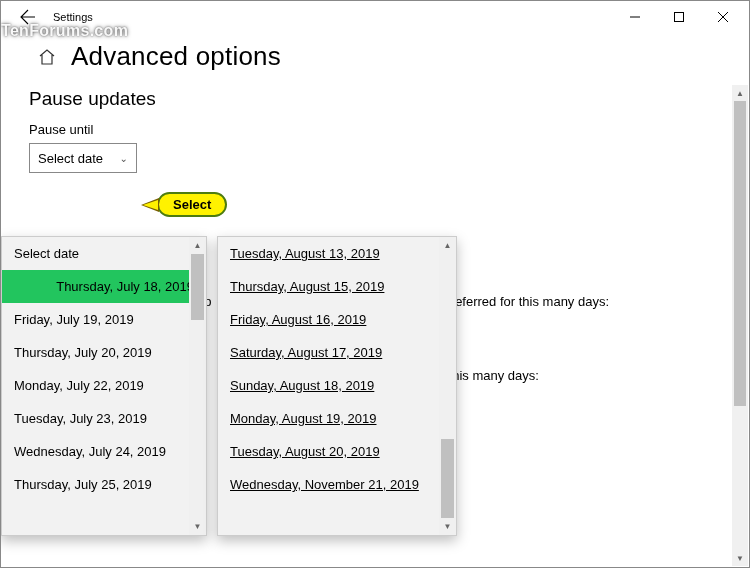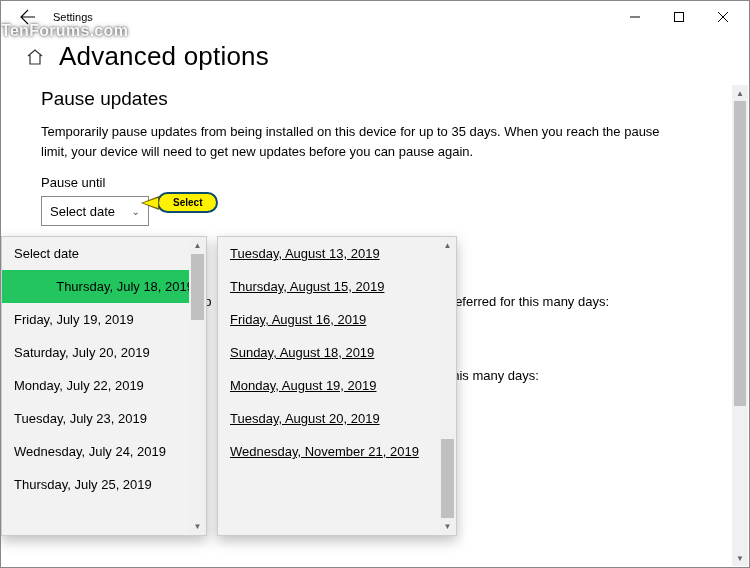--- a/index.html
+++ b/index.html
@@ -33,32 +33,32 @@
     .titlebar .spacer { flex: 1; }
     .sysbtn {
       width: 44px; height: 30px;
       display: flex; align-items: center; justify-content: center;
       cursor: pointer;
     }
     .sysbtn svg { width: 10px; height: 10px; }
     .header {
       display: flex;
       align-items: center;
-      padding: 8px 28px 16px 24px;
+      padding: 8px 28px 16px 36px;
     }
     .header .home-icon {
       width: 20px; height: 20px; margin-right: 14px;
     }
     .header h1 {
       font-weight: 400;
       font-size: 26px;
       letter-spacing: 0.2px;
     }
     .content {
-      padding: 0 40px;
+      padding: 0 28px;
       position: relative;
       height: calc(100% - 32px - 58px);
     }
     .section-title {
       font-size: 19px;
       font-weight: 400;
       margin-bottom: 12px;
     }
     .desc {
       font-size: 13px;
@@ -101,25 +101,25 @@
     .callout-stem::after{
       content:"";
       position:absolute;
       left:2px; top:-5px;
       border-top: 5px solid transparent;
       border-bottom: 5px solid transparent;
       border-right: 15px solid #fff200;
     }
     .callout {
       background: #fff200;
-      border: 2px solid #0c4a6e;
+      border: 2px solid #4d7c0f;
       border-radius: 14px;
       padding: 3px 14px;
       font-weight: bold;
-      font-size: 10px;
+      font-size: 13px;
       color: #000;
       margin-left: -2px;
       text-align: center;
     }
     .dropdown {
       position: absolute;
       top: 148px;
       border: 1px solid #ccc;
       background: #f2f2f2;
       box-shadow: 0 5px 12px rgba(0,0,0,0.25);
@@ -209,21 +209,20 @@
   <span class="home-icon">
     <svg viewBox="0 0 20 20" width="20" height="20">
         <path d="M3 9 L10 3 L17 9 M5 8 V17 H15 V8" stroke="#333" stroke-width="1.2" fill="none"></path>
       </svg>
   </span>
   <h1>Advanced options</h1>
 </div>
 
 <div class="content">
   <div class="section-title">Pause updates</div>
-  <div class="desc">Temporarily pause updates from being installed on this device for up to 35 days. When you reach the pause limit, your device will need to get new updates before you can pause again.</div>
   <div class="label-small">Pause until</div>
   <div class="combo">
     <span>Select date</span>
     <span class="chev">⌄</span>
   </div>
 
   <div class="callout-wrap">
     <div class="callout-stem"></div>
     <div class="callout">Select</div>
   </div>
@@ -233,39 +232,40 @@
   <div class="bg-text" style="left:196px; top:206px;">ap</div>
   <div class="bg-text" style="left:418px; top:206px;">n be deferred for this many days:</div>
   <div class="bg-text" style="left:196px; top:280px;">ty</div>
   <div class="bg-text" style="left:418px; top:280px;">d for this many days:</div>
 
   
   <div class="dropdown left">
     <div class="dd-item">Select date</div>
     <div class="dd-item highlight">Thursday, July 18, 2019</div>
     <div class="dd-item">Friday, July 19, 2019</div>
-    <div class="dd-item">Saturday, July 20, 2019</div>
+    <div class="dd-item">Thursday, July 20, 2019</div>
     <div class="dd-item">Monday, July 22, 2019</div>
     <div class="dd-item">Tuesday, July 23, 2019</div>
     <div class="dd-item">Wednesday, July 24, 2019</div>
     <div class="dd-item">Thursday, July 25, 2019</div>
     <div class="dd-scroll">
       <div class="arrow">▲</div>
       <div class="track">
           <div class="thumb" style="top:0;height:25%;"></div>
         </div>
       <div class="arrow">▼</div>
     </div>
   </div>
 
   
   <div class="dropdown right">
     <div class="dd-item">Tuesday, August 13, 2019</div>
     <div class="dd-item">Thursday, August 15, 2019</div>
     <div class="dd-item">Friday, August 16, 2019</div>
+    <div class="dd-item">Saturday, August 17, 2019</div>
     <div class="dd-item">Sunday, August 18, 2019</div>
     <div class="dd-item">Monday, August 19, 2019</div>
     <div class="dd-item">Tuesday, August 20, 2019</div>
     <div class="dd-item">Wednesday, November 21, 2019</div>
     <div class="dd-scroll">
       <div class="arrow">▲</div>
       <div class="track">
           <div class="thumb" style="bottom:0;height:30%;"></div>
         </div>
       <div class="arrow">▼</div>

